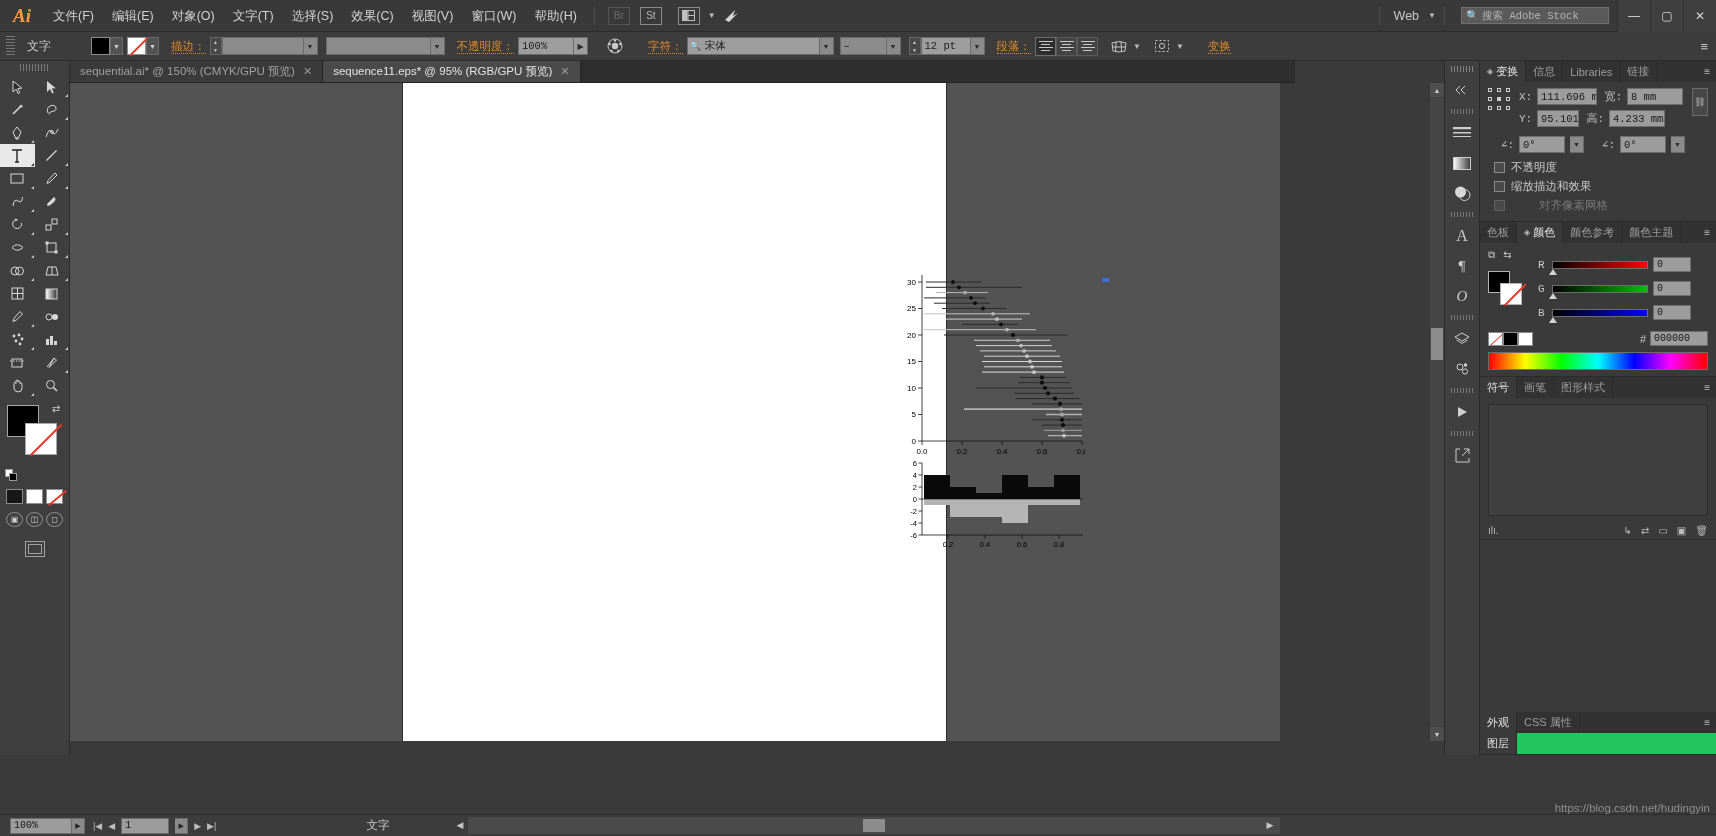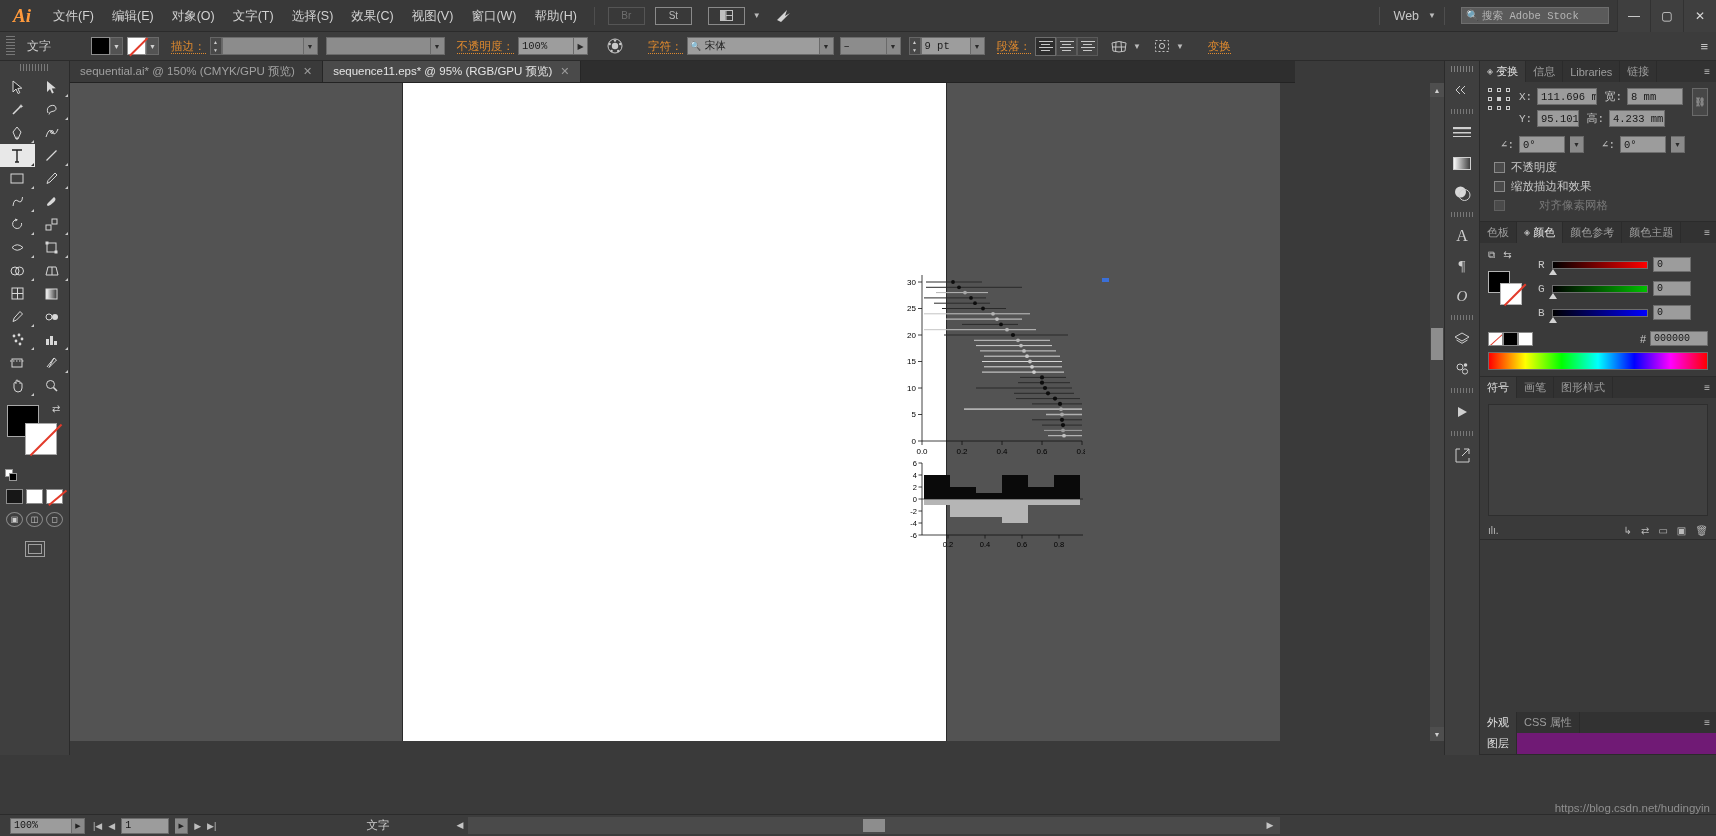--- a/index.html
+++ b/index.html
@@ -22,21 +22,21 @@
     width: 44px; height: 32px; display: flex; align-items: center; justify-content: center;
     color: #ff9a3c; font-size: 19px; font-weight: bold; font-style: italic;
     font-family: "Liberation Serif", serif;
   }
   .menu-item {
     padding: 0 9px; height: 32px; line-height: 32px;
     color: #d2d2d2; font-size: 12.5px; white-space: nowrap; cursor: default;
   }
   .mb-sep { width: 1px; height: 18px; background: #4e4e4e; margin: 0 8px; }
   .mb-icon {
-    width: 37px; height: 18px; margin: 0 5px; display:flex; align-items:center; justify-content:center;
+    width: 22px; height: 18px; margin: 0 5px; display:flex; align-items:center; justify-content:center;
     font-size: 10px; color: #b8b8b8; border: 1px solid #8a8a8a; letter-spacing: 0;
   }
   .mb-icon.dim { color: #6d6d6d; border-color: #555; }
   .mb-icon.noborder { border: none; font-size: 15px; }
   .mb-spacer { flex: 1; }
   .web-menu { color: #c8c8c8; font-size: 12.5px; padding: 0 6px; }
   .caret { font-size: 8px; color:#bbb; margin-left:3px; }
   .search-box {
     width: 148px; height: 17px; background: #5a5a5a; border: 1px solid #6e6e6e;
     display: flex; align-items: center; padding: 0 4px; margin: 0 8px;
@@ -372,21 +372,21 @@
     </div>
     <div class="drop-arrow">▼</div>
     <div style="width:6px"></div>
     <div class="field dark" style="width:47px">–</div>
     <div class="drop-arrow">▼</div>
     <div style="width:8px"></div>
     <div class="spin">
         <span>▲</span>
         <span>▼</span>
       </div>
-    <div class="field" style="width:50px">9 pt</div>
+    <div class="field" style="width:50px">12 pt</div>
     <div class="drop-arrow">▼</div>
     <div class="ctrl-label orange">段落：</div>
     <div style="width:4px"></div>
     <div class="align-btn sel">
         <i style="width:14px"></i>
         <i style="width:9px"></i>
         <i style="width:14px"></i>
         <i style="width:9px"></i>
       </div>
     <div class="align-btn">
@@ -1107,21 +1107,21 @@
         </span>
       </div>
     </div>
 
     <div class="panel dock-bottom-tabs">
       <div class="panel-tabs">
         <div class="ptab active">外观</div>
         <div class="ptab">CSS 属性</div>
         <div class="ptab-menu">≡</div>
       </div>
-      <div class="panel-tabs" style="background:#701a75">
+      <div class="panel-tabs" style="background:#22c55e">
         <div class="ptab active">图层</div>
       </div>
     </div>
   </div>
 
   <div class="wm">https://blog.csdn.net/hudingyin</div>
 
   <div class="statusbar">
     <div class="sb-zoom">100%</div>
     <div class="sb-arrow">▶</div>

